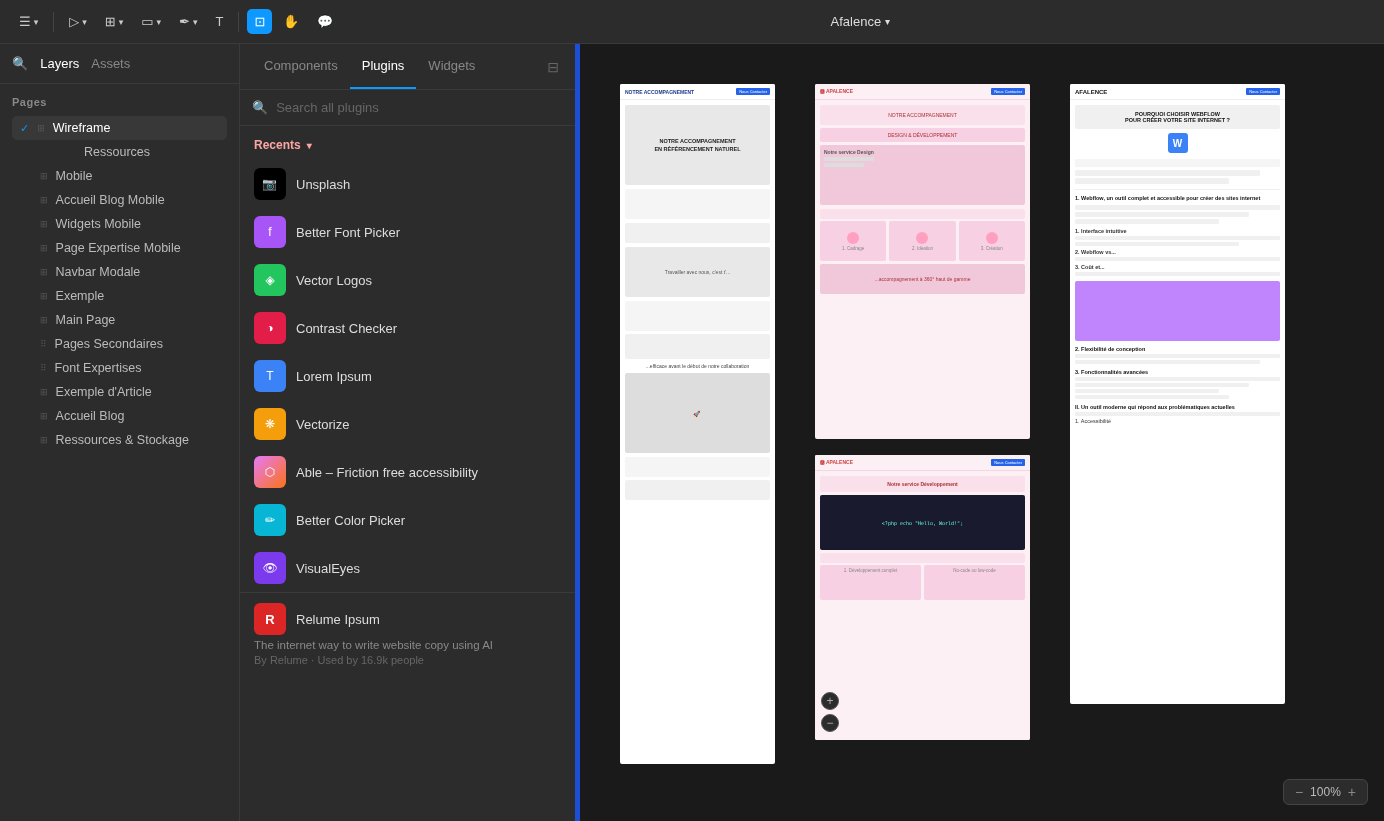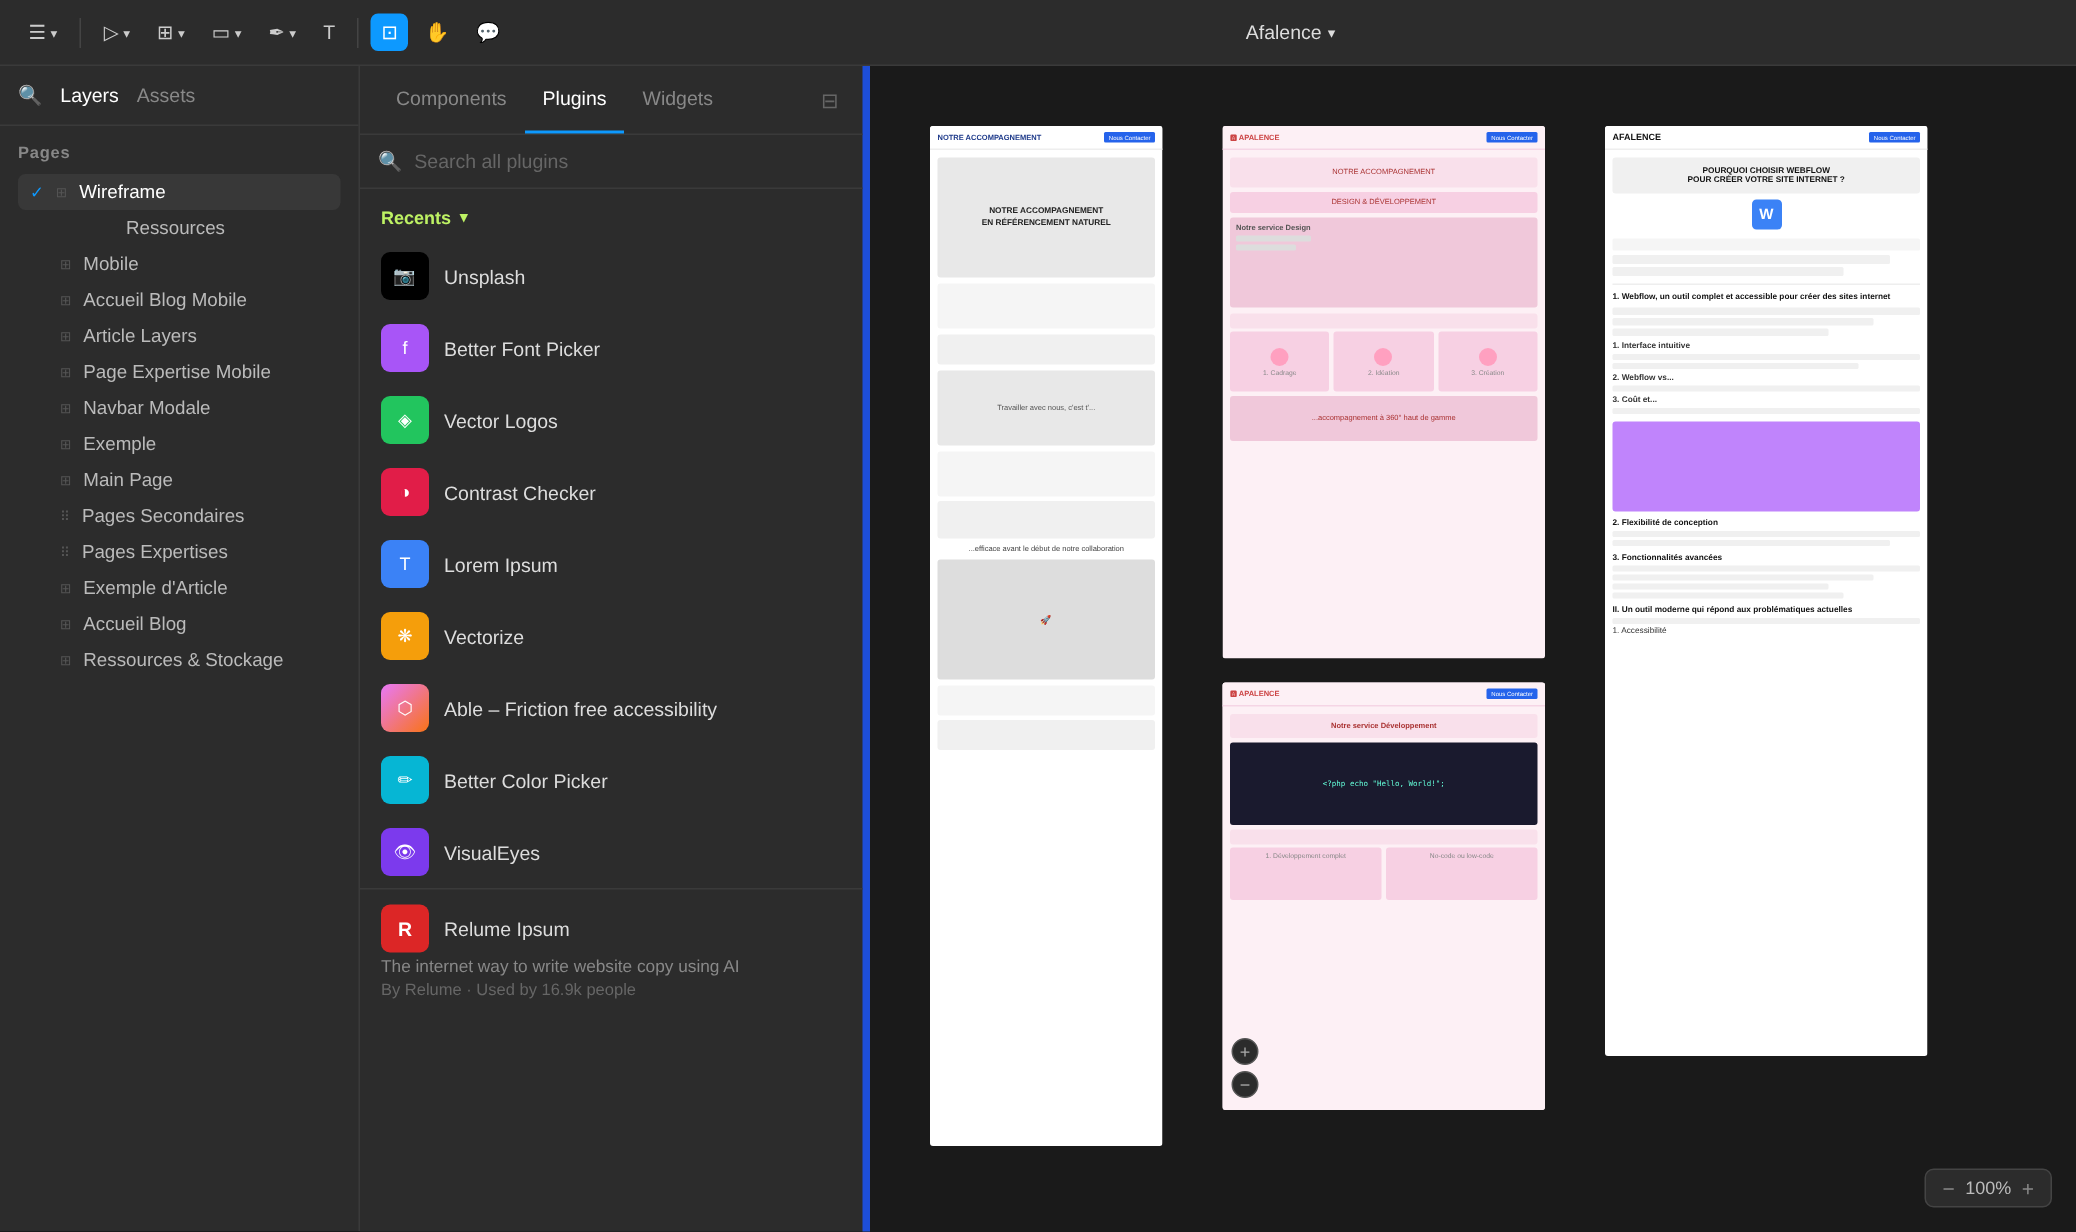--- a/index.html
+++ b/index.html
@@ -145,21 +145,21 @@
     }
     .plugin-search input::placeholder { color: #666; }
 
     .plugin-section-header {
       display: flex;
       align-items: center;
       gap: 6px;
       padding: 12px 14px 8px;
       font-size: 12px;
       font-weight: 600;
-      color: #bef264;
+      color: #fca5a5;
       cursor: pointer;
     }
 
     .plugin-item {
       display: flex;
       align-items: center;
       gap: 10px;
       padding: 8px 14px;
       cursor: pointer;
       border-radius: 0;
@@ -341,21 +341,21 @@
     <span style="">Mobile</span>
   </div>
           <div class="page-item">
     <span style="width:12px;display:inline-block;"></span>
     <span style="color:#555;font-size:9px;">⊞</span>
     <span style="">Accueil Blog Mobile</span>
   </div>
           <div class="page-item">
     <span style="width:12px;display:inline-block;"></span>
     <span style="color:#555;font-size:9px;">⊞</span>
-    <span style="">Article Layers</span>
+    <span style="">Widgets Mobile</span>
   </div>
           <div class="page-item">
     <span style="width:12px;display:inline-block;"></span>
     <span style="color:#555;font-size:9px;">⊞</span>
     <span style="">Page Expertise Mobile</span>
   </div>
           <div class="page-item">
     <span style="width:12px;display:inline-block;"></span>
     <span style="color:#555;font-size:9px;">⊞</span>
     <span style="">Navbar Modale</span>
@@ -371,21 +371,21 @@
     <span style="">Main Page</span>
   </div>
           <div class="page-item">
     <span style="width:12px;display:inline-block;"></span>
     <span style="color:#555;font-size:9px;">⠿</span>
     <span style="">Pages Secondaires</span>
   </div>
           <div class="page-item">
     <span style="width:12px;display:inline-block;"></span>
     <span style="color:#555;font-size:9px;">⠿</span>
-    <span style="">Pages Expertises</span>
+    <span style="">Font Expertises</span>
   </div>
           <div class="page-item">
     <span style="width:12px;display:inline-block;"></span>
     <span style="color:#555;font-size:9px;">⊞</span>
     <span style="">Exemple d'Article</span>
   </div>
           <div class="page-item">
     <span style="width:12px;display:inline-block;"></span>
     <span style="color:#555;font-size:9px;">⊞</span>
     <span style="">Accueil Blog</span>

